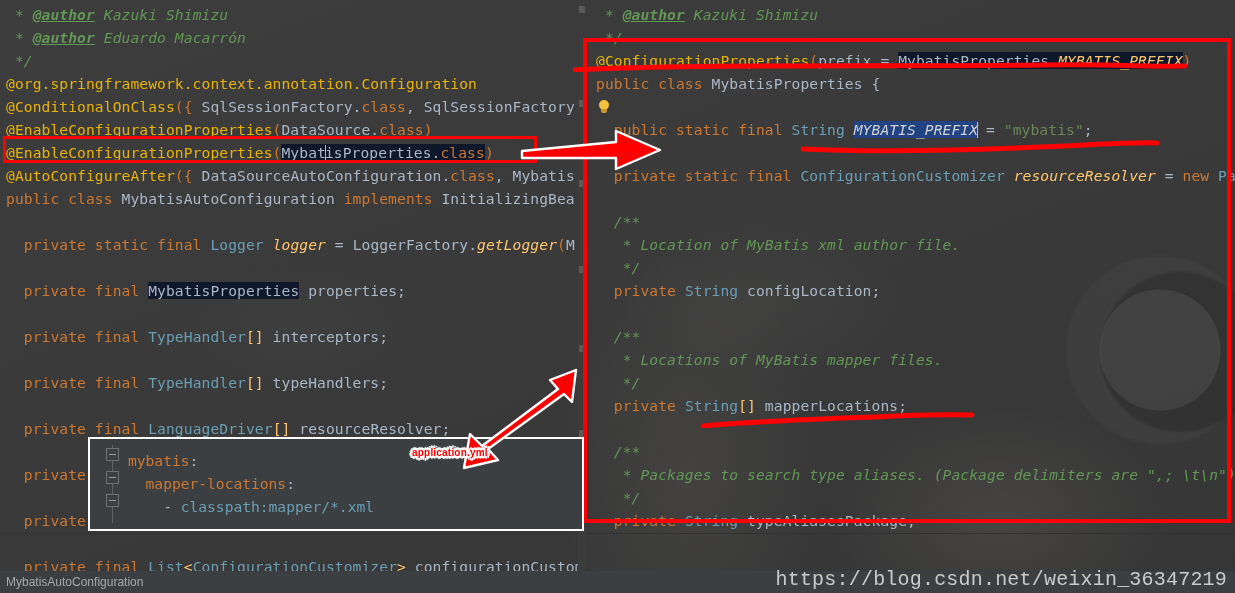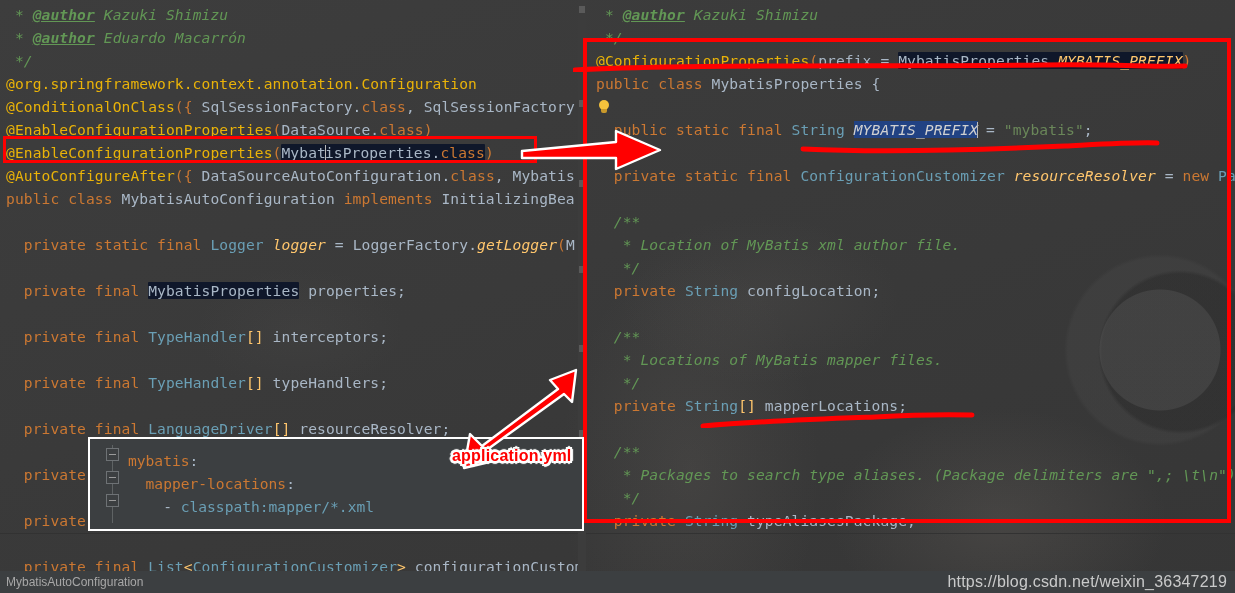--- a/index.html
+++ b/index.html
@@ -90,39 +90,39 @@
   #ul2{left:800px;top:140px;width:360px;height:14px;}
   #ul3{left:700px;top:412px;width:275px;height:16px;}
 
   
   .arrow{position:absolute;z-index:7;pointer-events:none;}
   #arrow-h{left:520px;top:126px;width:145px;height:58px;}
   #arrow-d{left:398px;top:368px;width:185px;height:105px;}
 
   
   #yml-label{
-    position:absolute;left:452px;top:447px;z-index:8;
-    font-family:"Liberation Sans",sans-serif;font-weight:bold;font-size:16px;
+    position:absolute;left:412px;top:447px;z-index:8;
+    font-family:"Liberation Sans",sans-serif;font-weight:bold;font-size:10px;
     color:#ff0000;letter-spacing:.2px;
     text-shadow:
       -2px -2px 0 #fff, 2px -2px 0 #fff, -2px 2px 0 #fff, 2px 2px 0 #fff,
       0 -2px 0 #fff, 0 2px 0 #fff, -2px 0 0 #fff, 2px 0 0 #fff,
       -3px 0 1px #fff, 3px 0 1px #fff, 0 3px 1px #fff, 0 -3px 1px #fff;
   }
 
   
   #statusbar{
     position:absolute;left:0;right:0;bottom:0;height:22px;z-index:9;
     background:#3c3f41;
     font-family:"Liberation Sans",sans-serif;font-size:12px;color:#a7a7a7;
   }
   #statusbar .crumb{position:absolute;left:6px;top:4px;}
   #watermark{
     position:absolute;right:8px;bottom:2px;z-index:10;
-    font-family:Liberation Sans, sans-serif;font-size:16px;color:#d6d6d6;
+    font-family:Liberation Mono, monospace;font-size:20px;color:#d6d6d6;
     opacity:.92;letter-spacing:.2px;
   }
   
   .hbar{position:absolute;left:0;right:0;height:1px;background:#323232;z-index:2;}
 </style>
 </head>
 <body>
 
 <div class="bg-photo"></div>
 

